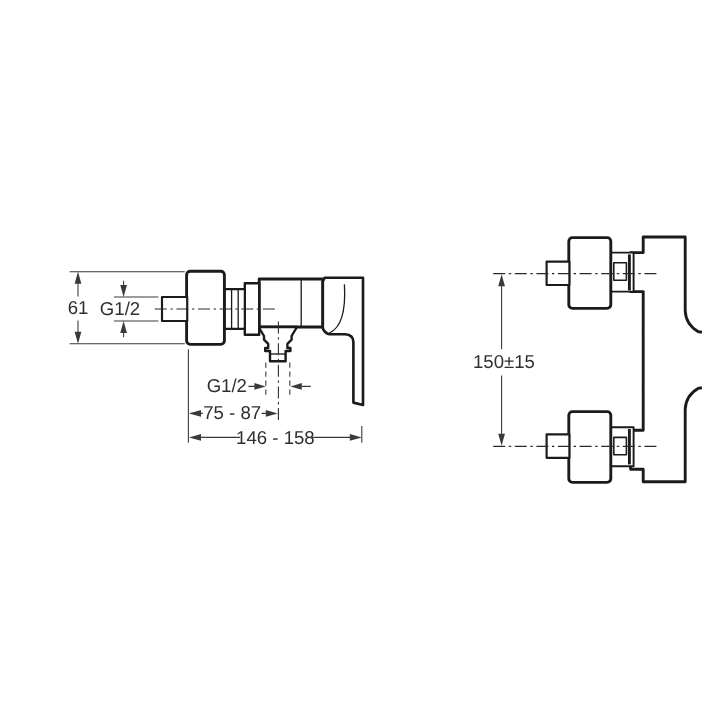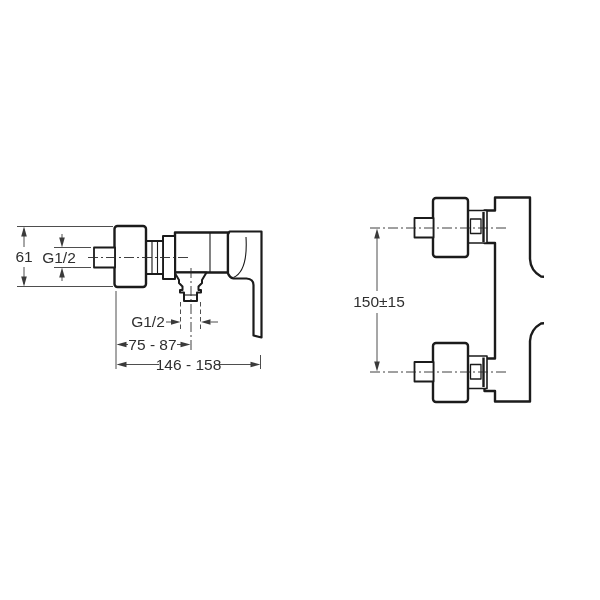--- a/index.html
+++ b/index.html
@@ -2,20 +2,21 @@
 <html><head>
 <meta charset="utf-8">
 <style>
   html,body{margin:0;padding:0;background:#ffffff;}
   .canvas{
     position:relative;
     width:544px;height:600px;
     background:#ffffff;
     font-family:"Liberation Sans", sans-serif;
     overflow:hidden;
+    margin-left:41px;
   }
   svg{display:block;}
   svg text{
     font-family:"Liberation Sans", sans-serif;
     font-size:15.5px;
     fill:#2f2f2f;
     text-anchor:middle;
   }
   .part{fill:#ffffff;stroke:#1b1b1b;stroke-linejoin:round;}
   .sw-thick{stroke-width:2.4;}

